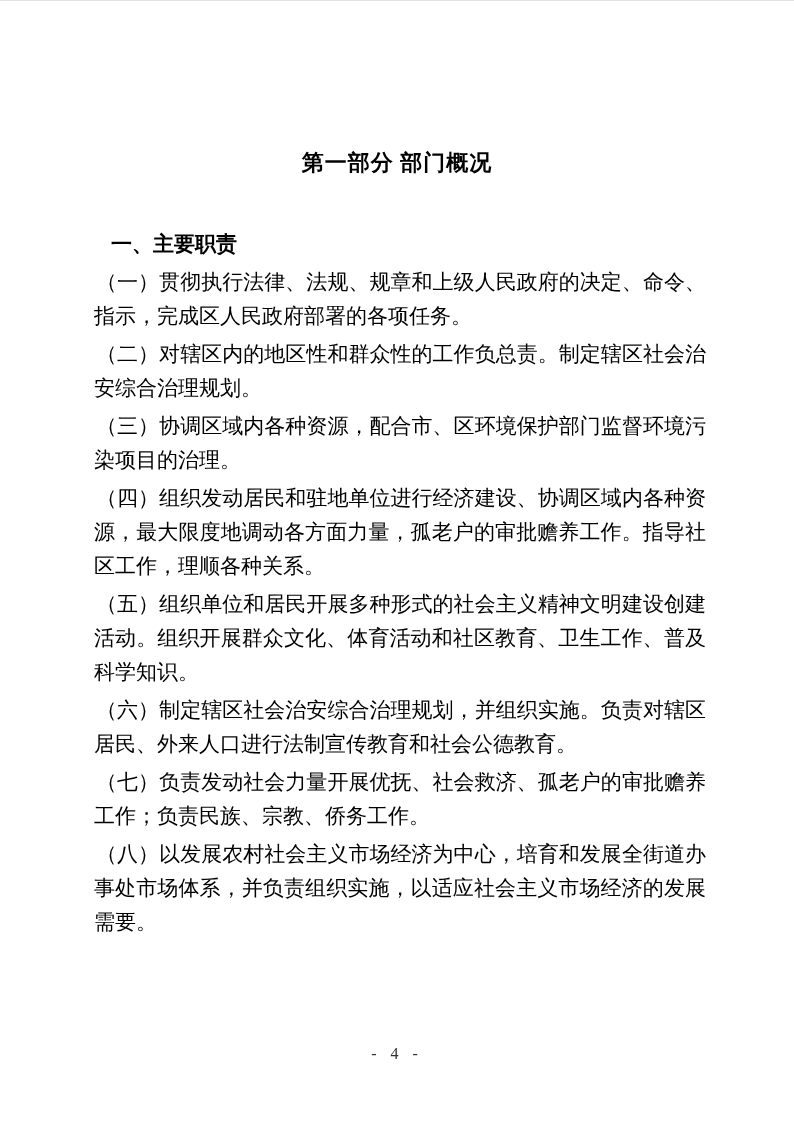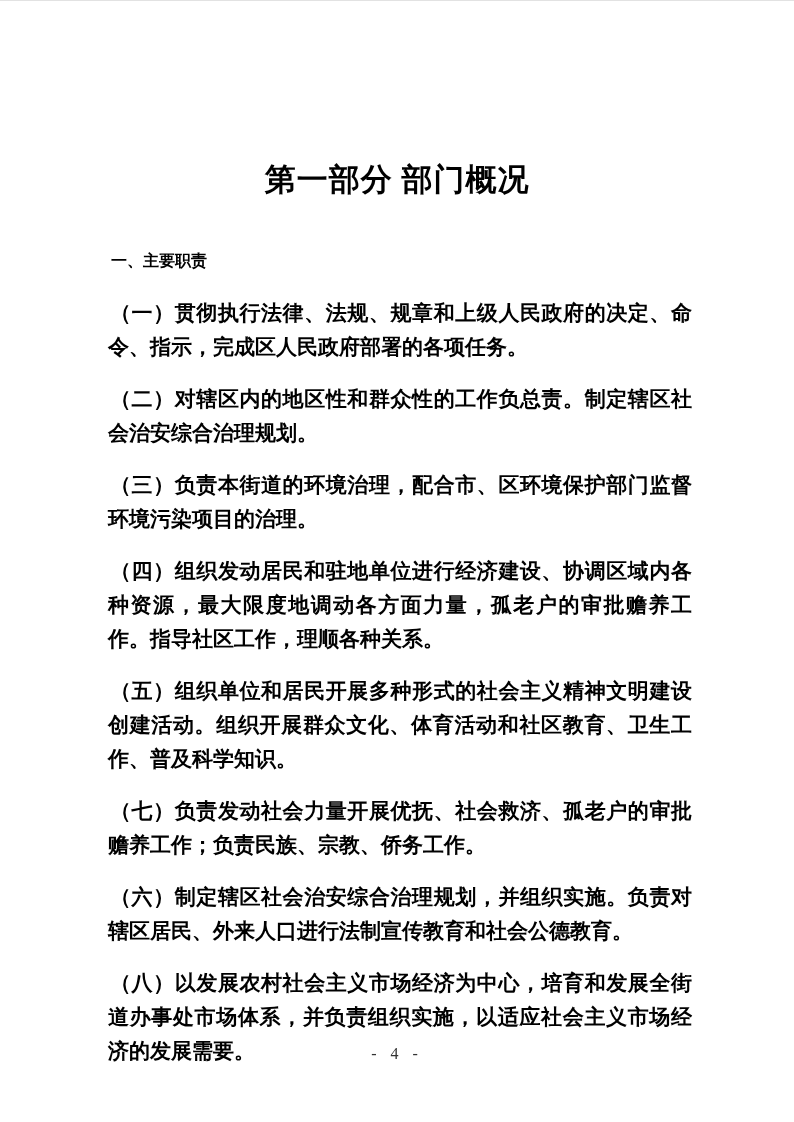--- a/index.html
+++ b/index.html
@@ -12,50 +12,49 @@
     width: 794px;
     height: 1122px;
     background: #ffffff;
     color: #000000;
     font-family: "Liberation Serif", "DejaVu Serif", serif;
     overflow: hidden;
     border-top: 1px solid #e2e2e2;
     box-sizing: border-box;
   }
   .doc-title {
-    margin: 17px;
+    margin: 0;
     padding-top: 141px;
     text-align: center;
-    font-size: 31px;
+    font-size: 22px;
     font-weight: 700;
     line-height: 42px;
     letter-spacing: 1px;
     white-space: pre;
   }
   .content {
     width: 620px;
     margin: 43px 84px 0 90px;
     font-size: 21px;
     line-height: 34px;
     text-align: justify;
     text-justify: inter-character;
     word-break: normal;
   }
   .section-heading {
     margin: 0;
-    font-size: 16px;
+    font-size: 21px;
     font-weight: 700;
     line-height: 34px;
     text-indent: 21px;
     text-align: left;
   }
   .para {
-    margin: 18px;
+    margin: 4px;
     text-indent: 2px;
-    font-weight: bold;
   }
   .footer {
     position: absolute;
     top: 1043px;
     left: 0;
     width: 100%;
     text-align: center;
     font-size: 16px;
     line-height: 20px;
     letter-spacing: 5px;
@@ -68,24 +67,24 @@
 <div class="page">
 
   <h1 class="doc-title">第一部分 部门概况</h1>
 
   <div class="content">
 
     <h2 class="section-heading">一、主要职责</h2>
 
     <p class="para">（一）贯彻执行法律、法规、规章和上级人民政府的决定、命令、指示，完成区人民政府部署的各项任务。</p>
     <p class="para">（二）对辖区内的地区性和群众性的工作负总责。制定辖区社会治安综合治理规划。</p>
-    <p class="para">（三）负责本街道的环境治理，配合市、区环境保护部门监督环境污染项目的治理。</p>
+    <p class="para">（三）协调区域内各种资源，配合市、区环境保护部门监督环境污染项目的治理。</p>
     <p class="para">（四）组织发动居民和驻地单位进行经济建设、协调区域内各种资源，最大限度地调动各方面力量，孤老户的审批赡养工作。指导社区工作，理顺各种关系。</p>
     <p class="para">（五）组织单位和居民开展多种形式的社会主义精神文明建设创建活动。组织开展群众文化、体育活动和社区教育、卫生工作、普及科学知识。</p>
+    <p class="para">（六）制定辖区社会治安综合治理规划，并组织实施。负责对辖区居民、外来人口进行法制宣传教育和社会公德教育。</p>
     <p class="para">（七）负责发动社会力量开展优抚、社会救济、孤老户的审批赡养工作；负责民族、宗教、侨务工作。</p>
-    <p class="para">（六）制定辖区社会治安综合治理规划，并组织实施。负责对辖区居民、外来人口进行法制宣传教育和社会公德教育。</p>
     <p class="para">（八）以发展农村社会主义市场经济为中心，培育和发展全街道办事处市场体系，并负责组织实施，以适应社会主义市场经济的发展需要。</p>
 
   </div>
 
   <div class="footer">- 4 -</div>
 
 </div>
 
 </body></html>

